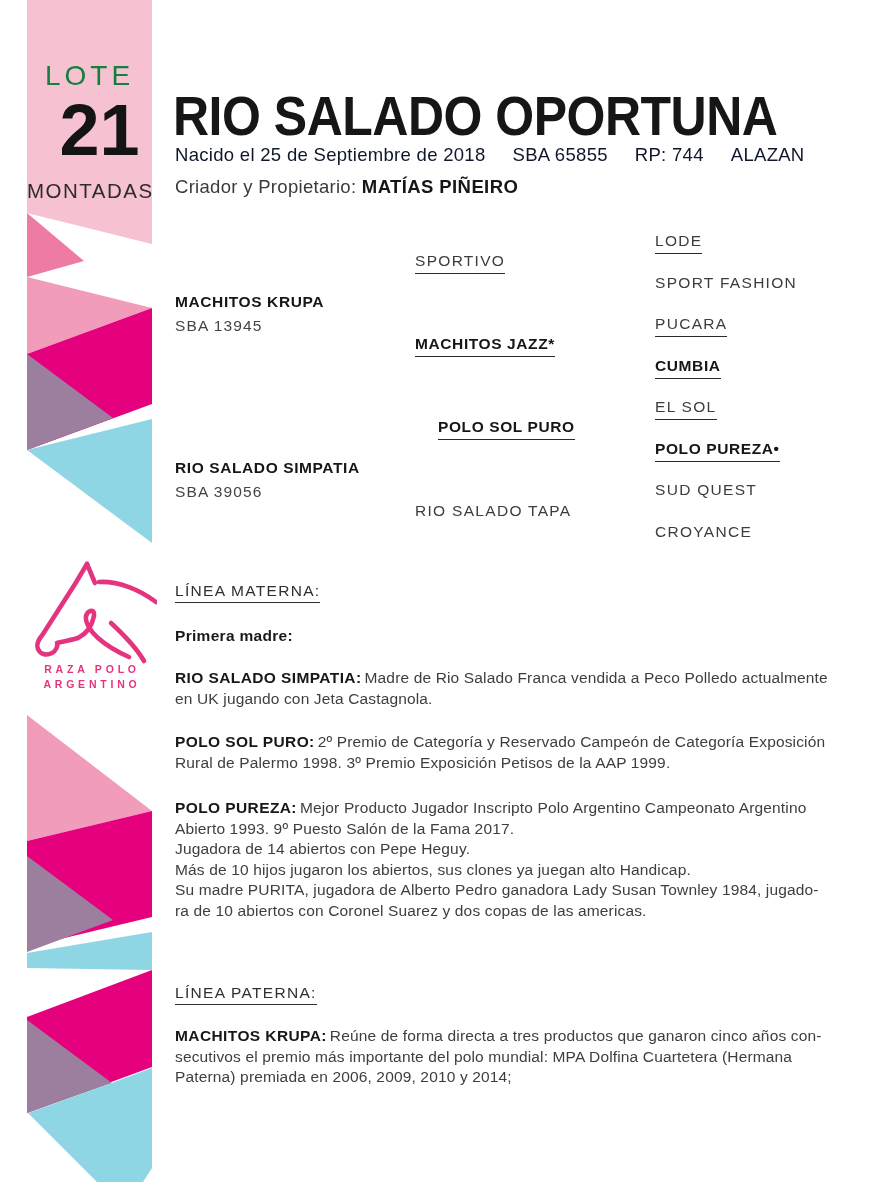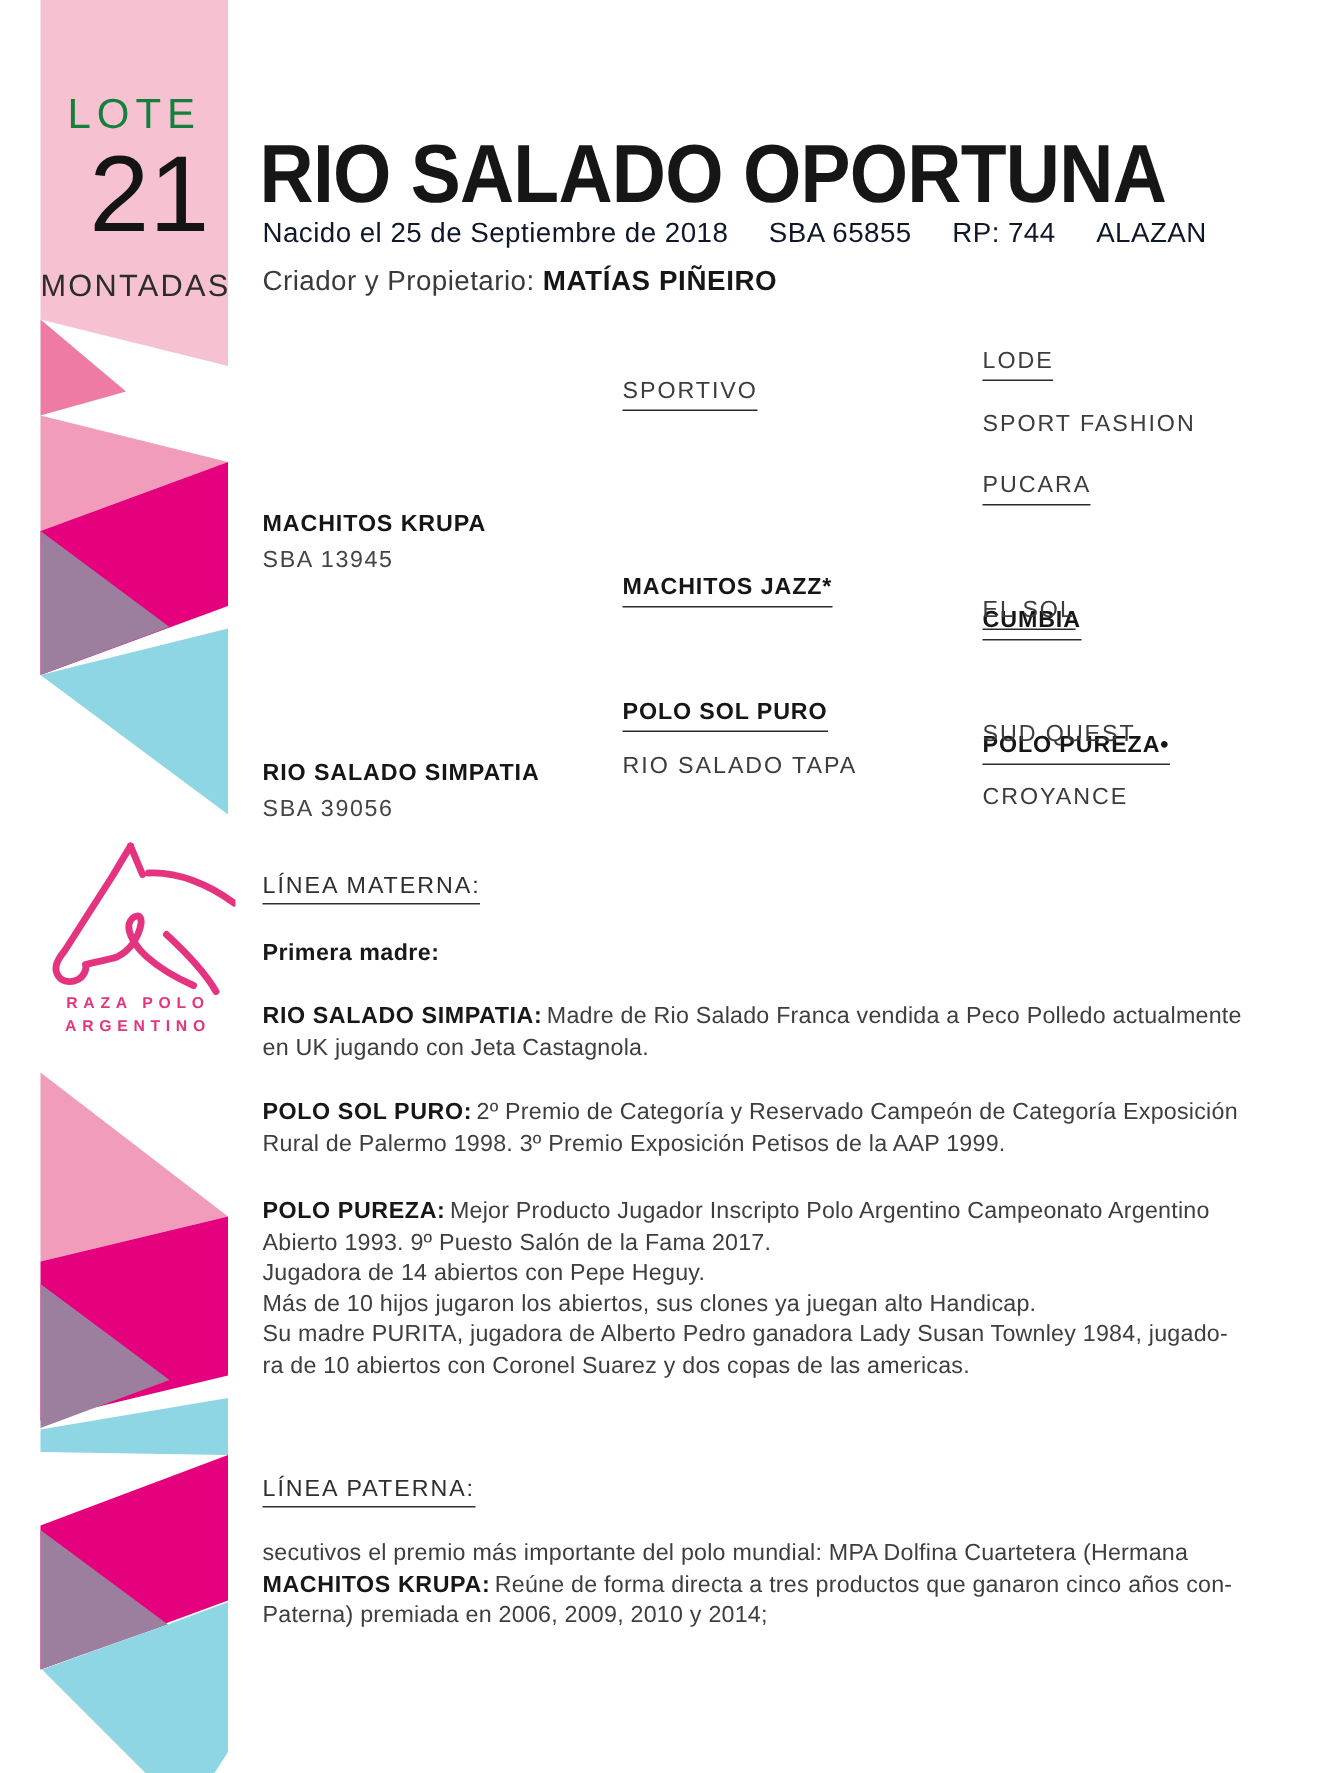--- a/index.html
+++ b/index.html
@@ -7,36 +7,36 @@
         font-family:"Liberation Sans", sans-serif;}
   .abs{position:absolute;}
 
   
   .ribbon{position:absolute;left:0;top:0;pointer-events:none;}
 
   
   .badge-lote{position:absolute;left:27px;top:60px;width:125px;text-align:center;
     font-size:28px;font-weight:400;letter-spacing:4px;color:#15803d;}
   .badge-num{position:absolute;left:27px;top:94px;width:145px;text-align:center;
-    font-size:72px;font-weight:400;letter-spacing:0px;color:#141414;line-height:1;}
+    font-size:72px;font-weight:700;letter-spacing:0px;color:#141414;line-height:1;}
   .badge-montadas{position:absolute;left:27px;top:179px;width:114px;text-align:center;
     font-size:20.5px;font-weight:400;letter-spacing:1.5px;color:#2c2c2c;}
 
   
   .title{position:absolute;left:173px;top:84px;margin:0;font-size:50px;font-weight:800;
     letter-spacing:-0.5px;color:#161616;transform:scaleY(1.1);transform-origin:left top;white-space:nowrap;}
   .info-row{position:absolute;left:175px;top:144px;display:flex;gap:27px;
     font-size:18.5px;color:#0f172a;letter-spacing:0.3px;white-space:nowrap;}
   .breeder-row{position:absolute;left:175px;top:176px;font-size:18.5px;color:#3a3a3a;
     letter-spacing:0.3px;white-space:nowrap;}
   .breeder-row b{color:#161616;font-weight:700;letter-spacing:0.4px;}
 
   
   .ped{position:absolute;font-size:15.5px;letter-spacing:1.3px;color:#3c3c3c;white-space:nowrap;}
-  .ped.b{font-weight:700;color:#161616;letter-spacing:0.6px;margin-top:48px;}
+  .ped.b{font-weight:700;color:#161616;letter-spacing:0.6px;}
   .ped.u{border-bottom:1.6px solid #2a2a2a;padding-bottom:3px;}
   .ped .reg{display:block;font-weight:400;color:#444;letter-spacing:1.1px;margin-top:6px;}
 
   
   .logo-text{position:absolute;left:25px;top:662px;width:134px;text-align:center;
     font-size:10.5px;font-weight:700;letter-spacing:3.8px;color:#E5347F;line-height:15px;white-space:nowrap;}
 
   
   .sec-h{position:absolute;left:175px;font-size:15.5px;letter-spacing:1.3px;color:#2f2f2f;white-space:nowrap;}
   .sec-h span{border-bottom:1.5px solid #2f2f2f;padding-bottom:2.5px;}
@@ -88,21 +88,21 @@
     <span>MACHITOS KRUPA</span>
     <span class="reg">SBA 13945</span>
   </div>
   <div class="ped b" style="left:175px;top:459px;">
     <span>RIO SALADO SIMPATIA</span>
     <span class="reg">SBA 39056</span>
   </div>
 
   <div class="ped u" style="left:415px;top:252px;">SPORTIVO</div>
   <div class="ped b u" style="left:415px;top:335px;">MACHITOS JAZZ*</div>
-  <div class="ped b u" style="left:415px;top:418px;">POLO SOL PURO</div>
+  <div class="ped b u" style="left:438px;top:418px;">POLO SOL PURO</div>
   <div class="ped" style="left:415px;top:502px;">RIO SALADO TAPA</div>
 
   <div class="ped u" style="left:655px;top:232px;">LODE</div>
   <div class="ped" style="left:655px;top:274px;">SPORT FASHION</div>
   <div class="ped u" style="left:655px;top:315px;">PUCARA</div>
   <div class="ped b u" style="left:655px;top:357px;">CUMBIA</div>
   <div class="ped u" style="left:655px;top:398px;">EL SOL</div>
   <div class="ped b u" style="left:655px;top:440px;">POLO PUREZA•</div>
   <div class="ped" style="left:655px;top:481px;">SUD QUEST</div>
   <div class="ped" style="left:655px;top:523px;">CROYANCE</div>
@@ -140,18 +140,18 @@
     <div class="bline">Más de 10 hijos jugaron los abiertos, sus clones ya juegan alto Handicap.</div>
     <div class="bline">Su madre PURITA, jugadora de Alberto Pedro ganadora Lady Susan Townley 1984, jugado-</div>
     <div class="bline">ra de 10 abiertos con Coronel Suarez y dos copas de las americas.</div>
   </div>
 
   <div class="sec-h" style="top:984px;">
     <span>LÍNEA PATERNA:</span>
   </div>
 
   <div class="para" style="top:1026px;">
+    <div class="bline"><span class="lbl">MACHITOS KRUPA:</span><span>Reúne de forma directa a tres productos que ganaron cinco años con-</span></div>
     <div class="bline">secutivos el premio más importante del polo mundial: MPA Dolfina Cuartetera (Hermana</div>
-    <div class="bline"><span class="lbl">MACHITOS KRUPA:</span><span>Reúne de forma directa a tres productos que ganaron cinco años con-</span></div>
     <div class="bline">Paterna) premiada en 2006, 2009, 2010 y 2014;</div>
   </div>
 
 </div>
 
 </body></html>

